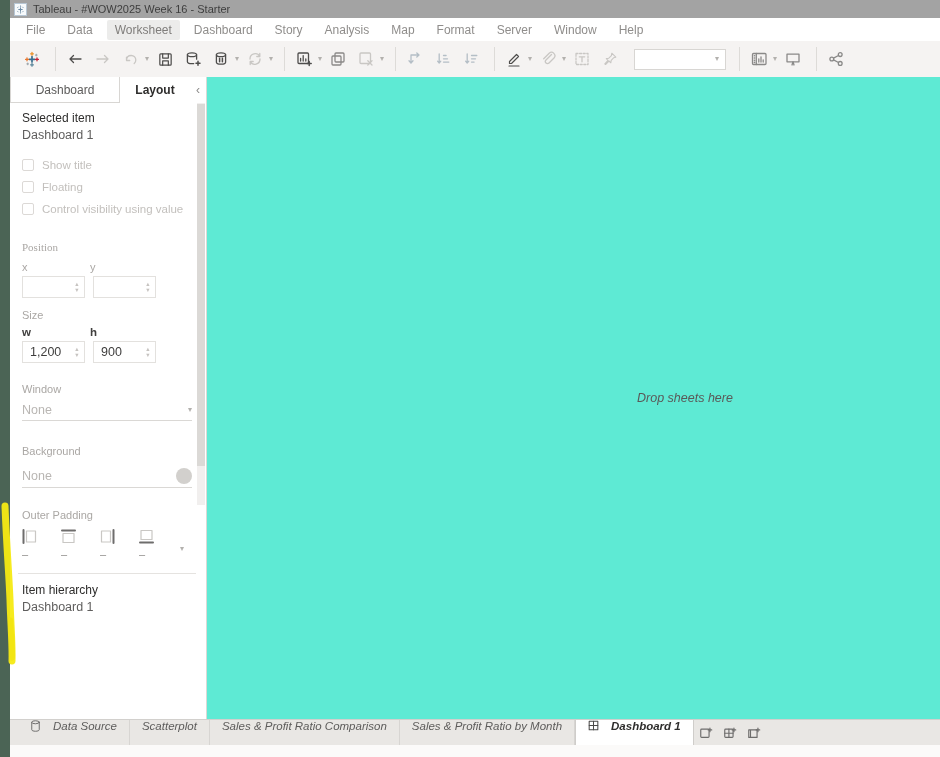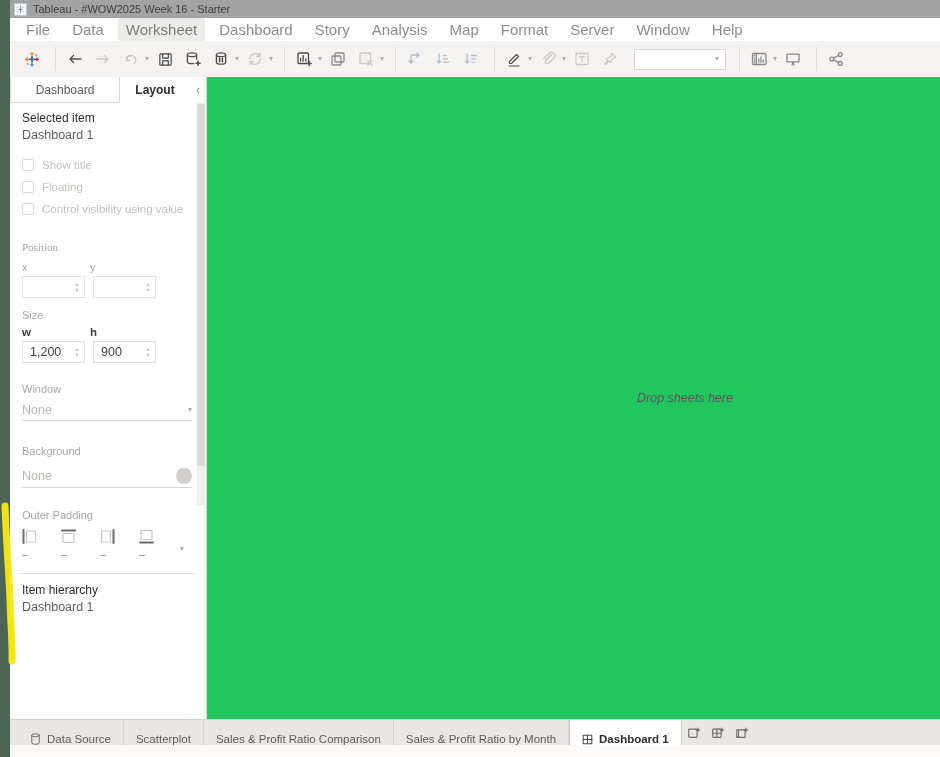--- a/index.html
+++ b/index.html
@@ -11,21 +11,21 @@
   
   .edge-strip { position:absolute; left:0; top:0; width:10px; height:757px; background:#4b6455; }
 
   
   .titlebar { position:absolute; left:10px; top:0; right:0; height:18px; background:#a3a3a3;
     display:flex; align-items:center; gap:6px; padding-left:4px; font-size:11px; color:#3e3e3e; }
   .appicon { width:13px; height:13px; border:1px solid #b7c6d4; background:#f7fafc; display:flex; align-items:center; justify-content:center; }
 
   
   .menubar { position:absolute; left:10px; top:18px; right:0; height:23px; background:#ffffff;
-    display:flex; align-items:center; padding-left:8px; font-size:15px; color:#8f8d8b; }
+    display:flex; align-items:center; padding-left:8px; font-size:12px; color:#8f8d8b; }
   .menu-item { padding:3px 8px; margin-right:6px; cursor:default; border-radius:2px; }
   .menu-item.hl { background:#ececeb; color:#7f7d7b; }
 
   
   .toolbar { position:absolute; left:10px; top:41px; right:0; height:36px; background:#f5f3f2;
     display:flex; align-items:center; padding-left:10px; }
   .tbtn { width:24px; height:26px; display:flex; align-items:center; justify-content:center; margin-right:4px; }
   .tsep { width:1px; height:24px; background:#dddbd8; margin:0 7px; }
   .caret { font-size:8px; color:#b3b1ae; margin:0 4px 0 -2px; line-height:1; }
   .ic { display:block; }
@@ -81,28 +81,28 @@
   .pad-cell { width:39px; display:flex; flex-direction:column; gap:4px; }
   .pad-dash { color:#8f8d8b; font-size:11px; }
   .pad-caret { margin-left:2px; margin-top:16px; }
   .sb-divider { margin:13px -4px 0 -4px; border-top:1px solid #e5e3e0; }
   .hier { margin-top:9px; }
   .hier-item { color:#5f5e5d; font-size:12.5px; margin-top:3px; }
   .sb-scroll { position:absolute; right:1px; top:26px; width:8px; height:402px; background:#f1efee; }
   .sb-thumb { position:absolute; left:0; top:1px; width:8px; height:362px; background:#dbd9d6; }
 
   
-  .canvas { position:relative; flex:1; background:#22c55e; }
+  .canvas { position:relative; flex:1; background:#5eead4; }
   .drop-hint { position:absolute; left:398px; top:314px; width:160px; text-align:center;
     font-style:italic; font-size:12.5px; color:#5a5958; }
 
   
   .sheetbar { position:absolute; left:10px; top:719px; right:0; height:26px; background:#e9e7e4;
     border-top:1px solid #d2d0cd; display:flex; align-items:stretch; padding-left:8px; font-size:11.5px; color:#5d5c5b; }
-  .sheet-tab { display:flex; align-items:flex-end; gap:6px; padding:0 12px; border-right:1px solid #d7d5d2; white-space:nowrap; }
+  .sheet-tab { display:flex; align-items:flex-start; gap:12px; padding:0 12px; border-right:1px solid #d7d5d2; white-space:nowrap;font-style:italic; }
   .sheet-tab.active { background:#fff; font-weight:bold; color:#2e2d2c; border-left:1px solid #cfcdca; border-right:1px solid #cfcdca; }
   .tab-add { width:24px; display:flex; align-items:center; justify-content:center; }
 
   
   .statusbar { position:absolute; left:10px; top:745px; right:0; height:12px; background:#fbfaf9; }
 
   
   .annotation { position:absolute; left:0; top:0; pointer-events:none; }
 </style>
 </head>

